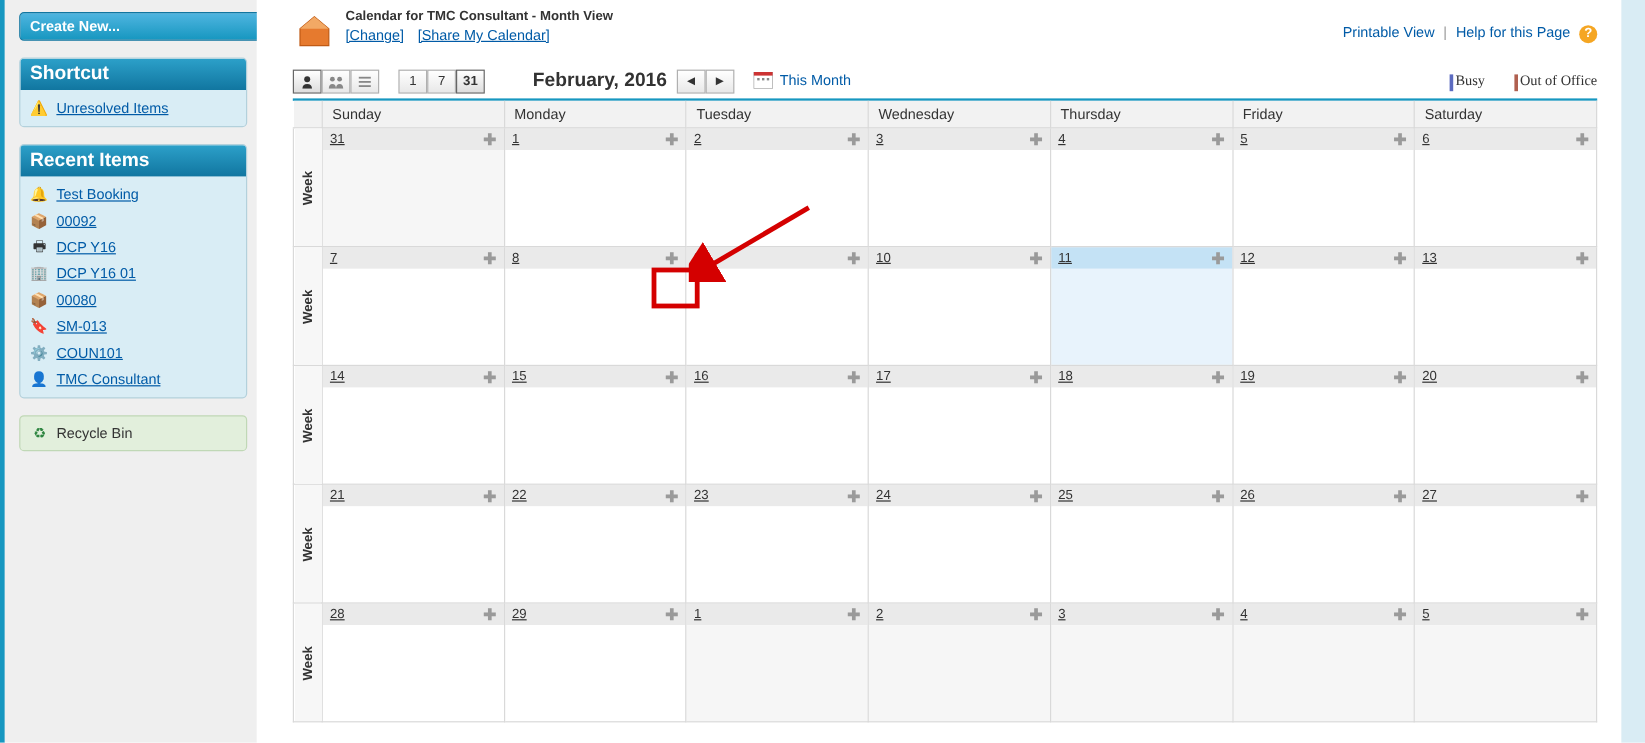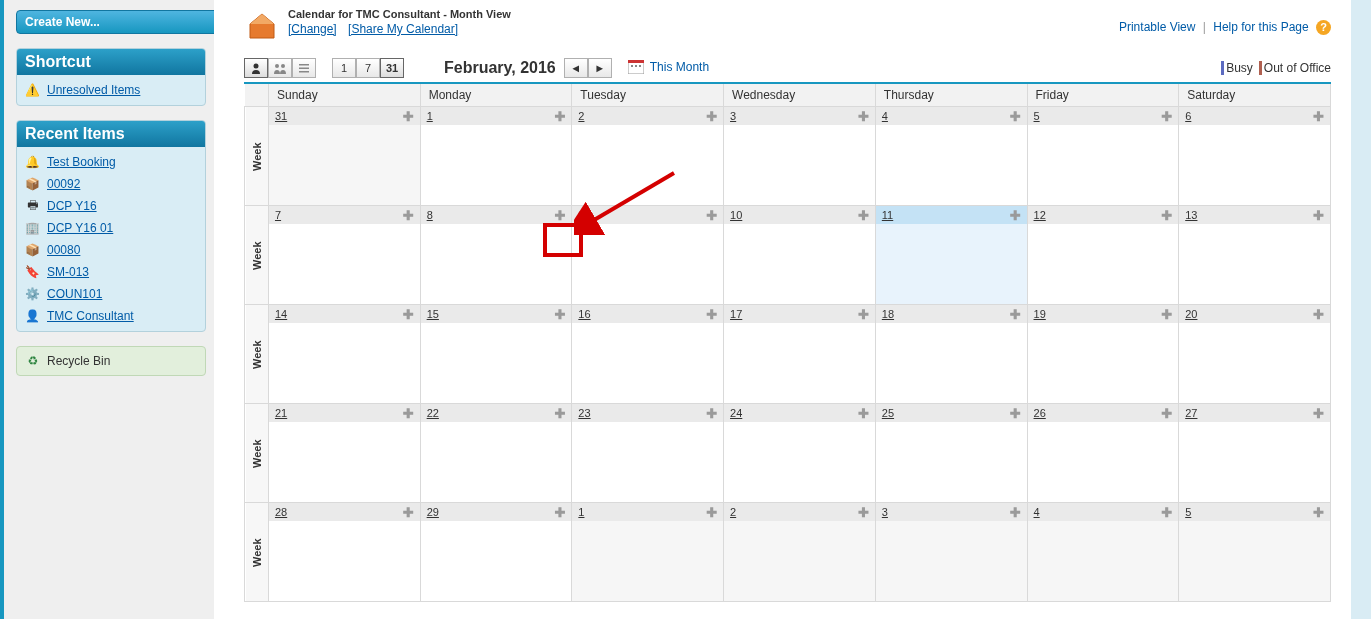--- a/index.html
+++ b/index.html
@@ -35,21 +35,21 @@
 
 .toolbar { margin-top: 14px; display: flex; align-items: center; border-bottom: 2px solid #1797c0; padding-bottom: 4px; }
 .btn-grp { display: flex; gap: 0; margin-right: 16px; }
 .tb-btn { width: 24px; height: 20px; border: 1px solid #b0b0b0; background: linear-gradient(to bottom,#fff,#e8e8e8); display: inline-flex; align-items: center; justify-content: center; cursor: pointer; font-size: 11px; }
 .tb-btn.active { border-color: #666; background: linear-gradient(to bottom,#fff,#ddd); font-weight: bold; }
 
 .month-title { font-size: 16px; font-weight: bold; color: #333; margin-left: 24px; margin-right: 8px; }
 .nav-arrows { display: flex; }
 .today-link { display: inline-flex; align-items: flex-start; gap: 6px; margin-left: 16px; color: #015ba7; }
 
-.legend { margin-left: auto; display: flex; align-items: center; gap: 6px; font-size: 12px; color: #333; }
+.legend { margin-left: auto; display: flex; align-items: center; gap: 24px; font-size: 12px; color: #333; font-family: Liberation Serif, serif; }
 .legend .bar { display: inline-block; width: 3px; height: 14px; margin-right: 2px; vertical-align: middle; }
 
 .cal-grid { width: 100%; border-collapse: collapse; margin-top: 0; }
 .cal-grid th { padding: 0; }
 .cal-grid th.dayhd { background: #f2f2f2; border: 1px solid #d9d9d9; border-top: none; text-align: left; padding: 4px 8px; font-weight: normal; font-size: 12px; }
 .cal-grid td.week-label { width: 24px; background: #f7f7f7; border: 1px solid #d9d9d9; text-align: center; writing-mode: vertical-rl; transform: rotate(180deg); font-size: 11px; font-weight: bold; color: #333; cursor: pointer; }
 .cal-grid td.day { border: 1px solid #d9d9d9; vertical-align: top; padding: 0; width: 152px; }
 .cal-grid td.day .date-row { background: #eaeaea; padding: 2px 6px; display: flex; justify-content: space-between; align-items: center; height: 18px; }
 .cal-grid td.day .date-row a { text-decoration: underline; font-size: 11px; color: #333; }
 .cal-grid td.day .date-row .plus { color: #9a9a9a; font-weight: bold; cursor: pointer; font-size: 13px; }

